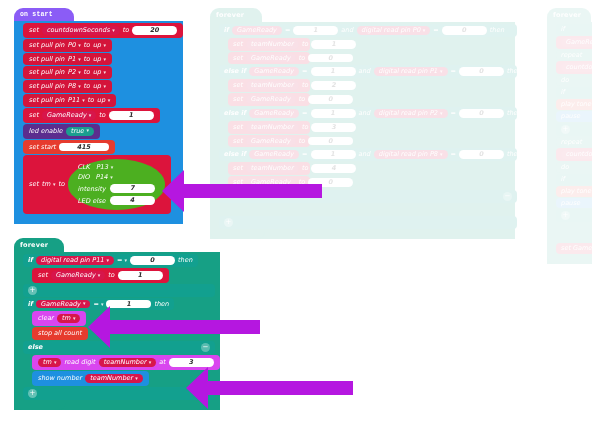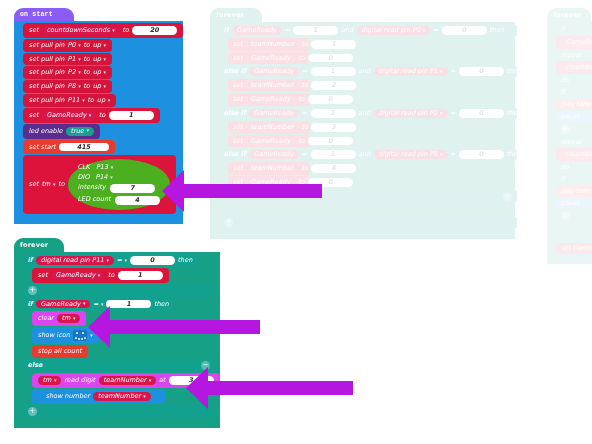--- a/index.html
+++ b/index.html
@@ -73,21 +73,21 @@
   .c-logic{background:#12a08f;}
   .c-green{background:#d946ef;}
   .c-onstart{background:#8b5cf6;font-family:Liberation Mono, monospace;}
 
   .ellipse{
     background:#4caf20;
     border-radius:50% / 50%;
     padding:5px 10px;
     display:flex;flex-direction:column;gap:3px;
   }
-  .ellipse .erow{display:flex;align-items:flex-start;gap:4px;justify-content:flex-start;color:#fff;}
+  .ellipse .erow{display:flex;align-items:flex-end;gap:4px;justify-content:flex-start;color:#fff;}
   .ellipse .ddbox{background:#4caf20;border:0;color:#fff;padding:0 2px;}
 
   .plusbtn{
     width:9px;height:9px;border-radius:50%;
     background:rgba(255,255,255,.35);
     display:inline-flex;align-items:center;justify-content:center;
     color:#fff;font-size:7px;line-height:1;
   }
   .minusbtn{
     width:9px;height:9px;border-radius:50%;
@@ -412,21 +412,21 @@
             </span>
             <span class="erow">
               <span>DIO</span>
               <span class="ddbox"><span>P14</span> <span class="caret">▾</span></span>
             </span>
             <span class="erow">
               <span>intensity</span>
               <span class="num">7</span>
             </span>
             <span class="erow">
-              <span>LED count</span>
+              <span>LED else</span>
               <span class="num">4</span>
             </span>
           </span>
         </div>
 
       </div>
       <div class="cfoot" style="background:#1e90e0;width:60px;"></div>
     </div>
   </div>
 
@@ -475,32 +475,20 @@
         </div>
 
         <div style="padding-left:9px;">
           <div class="row c-green" style="padding:3px 6px;">
             <span class="label">clear</span>
             <span class="pill var">
               <span>tm</span>
               <span class="caret">▾</span>
             </span>
           </div>
-          <div class="row c-basic" style="padding:3px 6px;">
-            <span class="label">show icon</span>
-            <span class="ledicon">
-              <i style="left:3px;top:2px;"></i>
-                <i style="left:9px;top:2px;"></i>
-              <i style="left:2px;top:7px;"></i>
-                <i style="left:5px;top:8px;"></i>
-                <i style="left:8px;top:8px;"></i>
-                <i style="left:11px;top:7px;"></i>
-            </span>
-            <span class="caret">▾</span>
-          </div>
           <div class="row c-music" style="padding:3px 6px;">
             <span class="label">stop all count</span>
           </div>
         </div>
 
         <div class="row c-logic" style="width:192px;padding:2px 5px;justify-content:space-between;">
           <span class="label bold">else</span>
           <span class="minusbtn">−</span>
         </div>
 
@@ -511,21 +499,21 @@
               <span class="caret">▾</span>
             </span>
             <span class="label">read digit</span>
             <span class="pill var">
               <span>teamNumber</span>
               <span class="caret">▾</span>
             </span>
             <span class="label">at</span>
             <span class="num">3</span>
           </div>
-          <div class="row c-basic" style="padding:3px 14px;">
+          <div class="row c-basic" style="padding:3px 6px;">
             <span class="label">show number</span>
             <span class="pill var">
               <span>teamNumber</span>
               <span class="caret">▾</span>
             </span>
           </div>
         </div>
 
         <div class="row c-logic" style="width:192px;padding:2px 5px;">
           <span class="plusbtn">+</span>

